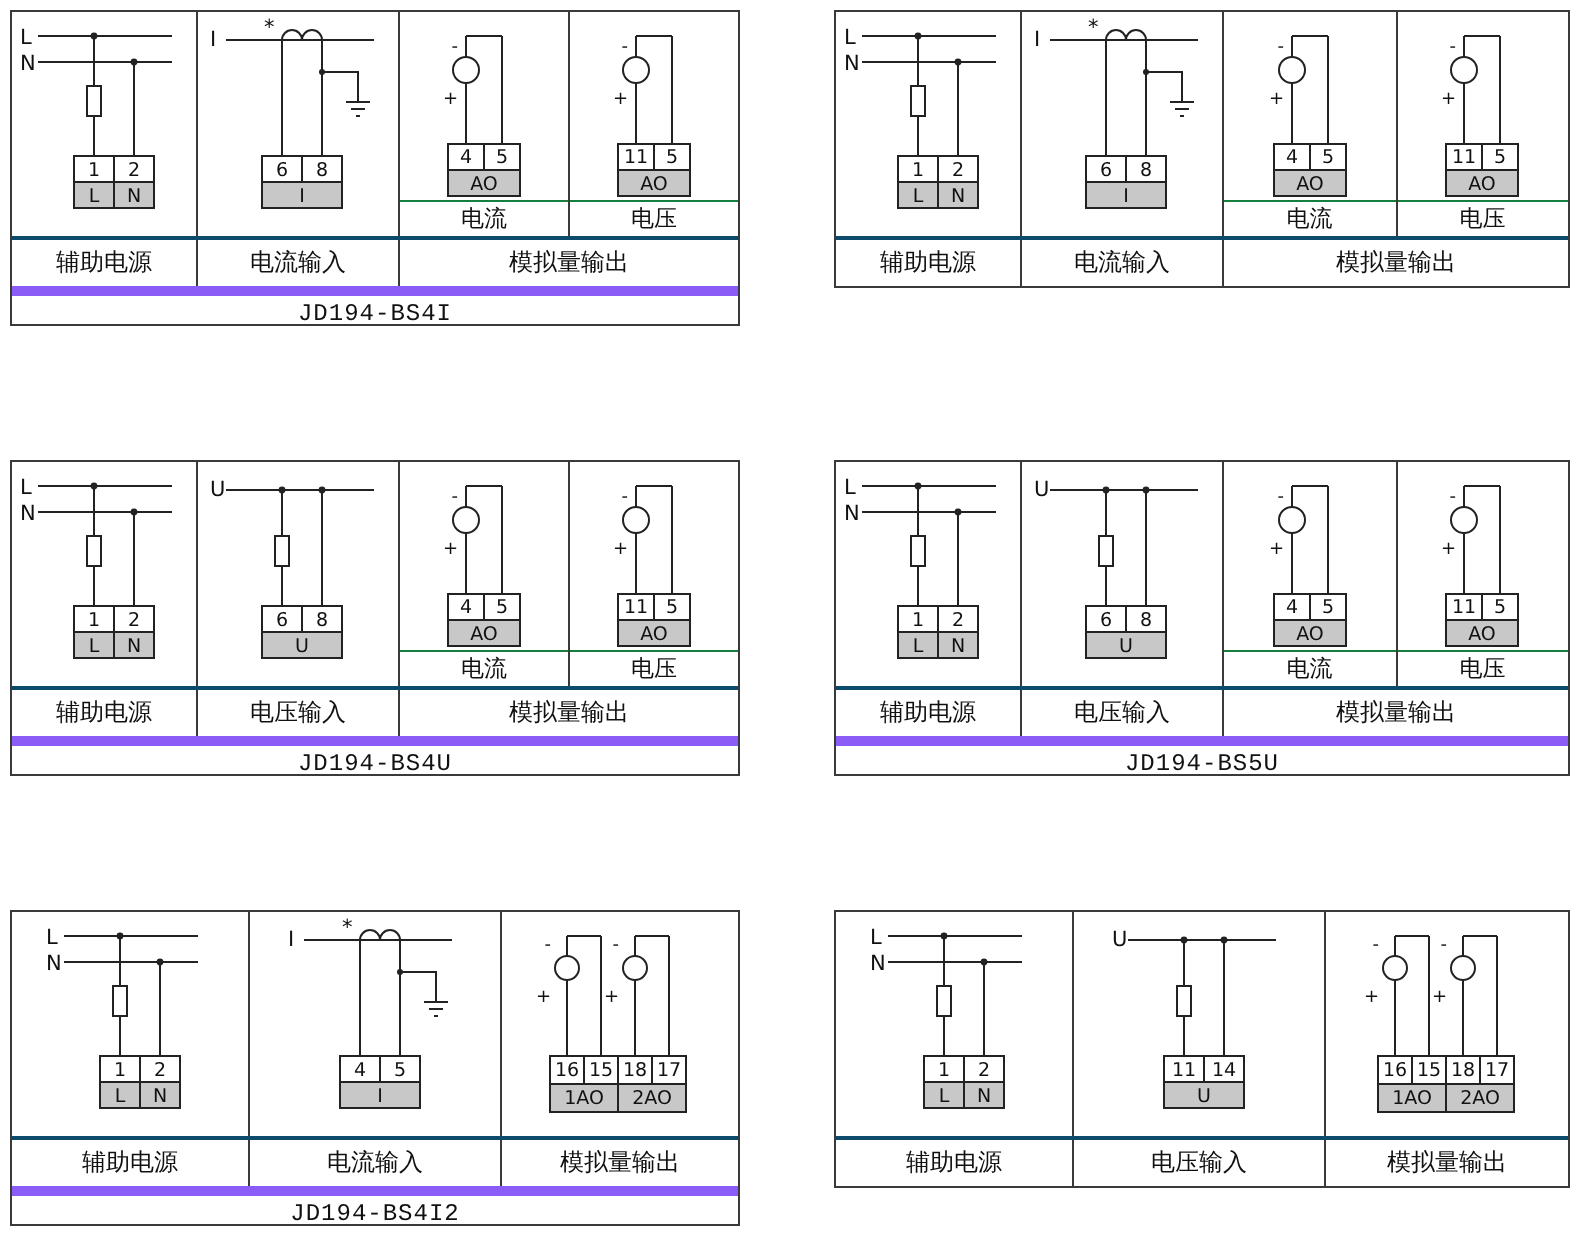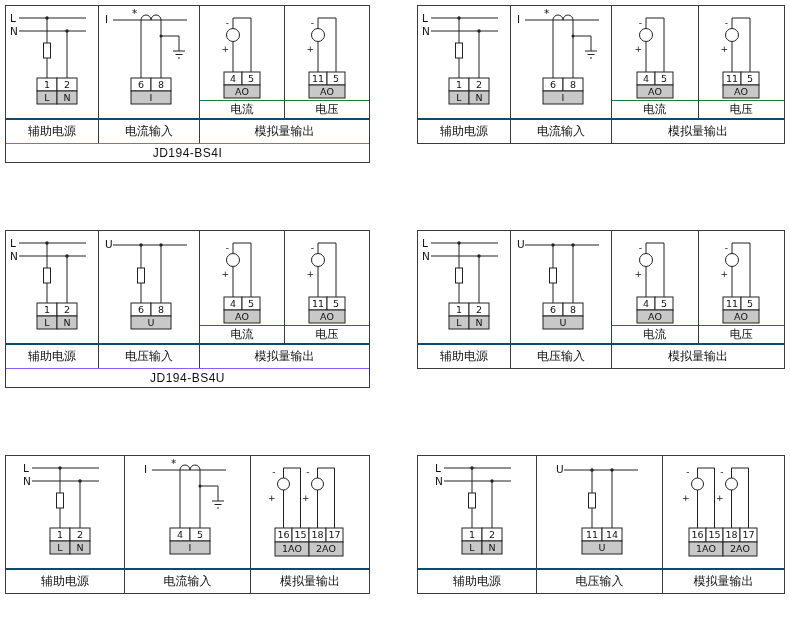--- a/index.html
+++ b/index.html
@@ -19,22 +19,22 @@
   .outcol+.outcol{border-left:1px solid #3a3a3a}
   .outsvgwrap{flex:1;display:flex;align-items:flex-start;justify-content:center}
   .sublab{height:18px;width:100%;border-top:1px solid #15803d;text-align:center;
           font-size:11.5px;line-height:17px}
   .lrow{display:flex;height:25px;border-top:2px solid #0c4a6e}
   .lab{display:flex;align-items:center;justify-content:center;font-size:12px;
        border-right:1px solid #3a3a3a}
   .lab:last-child{border-right:none}
   .l1{width:93px}.l2{width:101px}.l3{flex:1}
   .l1b{width:119px}.l2b{width:126px}
-  .mrow{height:19px;border-top:1px solid #8b5cf6;text-align:center;font-size:12px;
-        line-height:18px;font-family:Liberation Sans, sans-serif;
+  .mrow{height:19px;border-top:5px solid #8b5cf6;text-align:center;font-size:12px;
+        line-height:18px;font-family:Liberation Mono, monospace;
         letter-spacing:.5px}
   svg{display:block}
   svg text{font-family:"DejaVu Sans",sans-serif}
   .w{stroke:#222;stroke-width:1;fill:none}
   .dot{fill:#222;stroke:none}
   .box{fill:#fff;stroke:#222;stroke-width:1}
   .gray{fill:#c8c8c8;stroke:#222;stroke-width:1}
   .tnum{font-size:9.5px;fill:#111}
   .slab{font-size:10.5px;fill:#111}
   .sign{font-size:9px;fill:#111}
@@ -445,20 +445,21 @@
         </div>
         <div class="sublab">电压</div>
       </div>
     </div>
   </div>
   <div class="lrow">
     <div class="lab l1">辅助电源</div>
     <div class="lab l2">电压输入</div>
     <div class="lab l3">模拟量输出</div>
   </div>
+  <div class="mrow">JD194-BS5U</div>
 </div>
 
 <div class="panel p-left" style="left:5px;top:455px">
   <div class="drow">
     <div class="cell c1b">
       <svg width="92" height="112" viewBox="0 0 92 112">
         <g class="w">
           <line x1="13" y1="12" x2="80" y2="12"></line>
             <line x1="13" y1="25" x2="80" y2="25"></line>
           <line x1="41" y1="12" x2="41" y2="37"></line>
@@ -536,20 +537,21 @@
         <text x="41" y="96" text-anchor="middle" class="tnum">1AO</text>
         <text x="75" y="96" text-anchor="middle" class="tnum">2AO</text>
       </svg>
     </div>
   </div>
   <div class="lrow">
     <div class="lab l1b">辅助电源</div>
     <div class="lab l2b">电流输入</div>
     <div class="lab l3">模拟量输出</div>
   </div>
+  <div class="mrow">JD194-BS4I2</div>
 </div>
 
 <div class="panel p-right" style="left:417px;top:455px">
   <div class="drow">
     <div class="cell c1b">
       <svg width="92" height="112" viewBox="0 0 92 112">
         <g class="w">
           <line x1="13" y1="12" x2="80" y2="12"></line>
             <line x1="13" y1="25" x2="80" y2="25"></line>
           <line x1="41" y1="12" x2="41" y2="37"></line>

